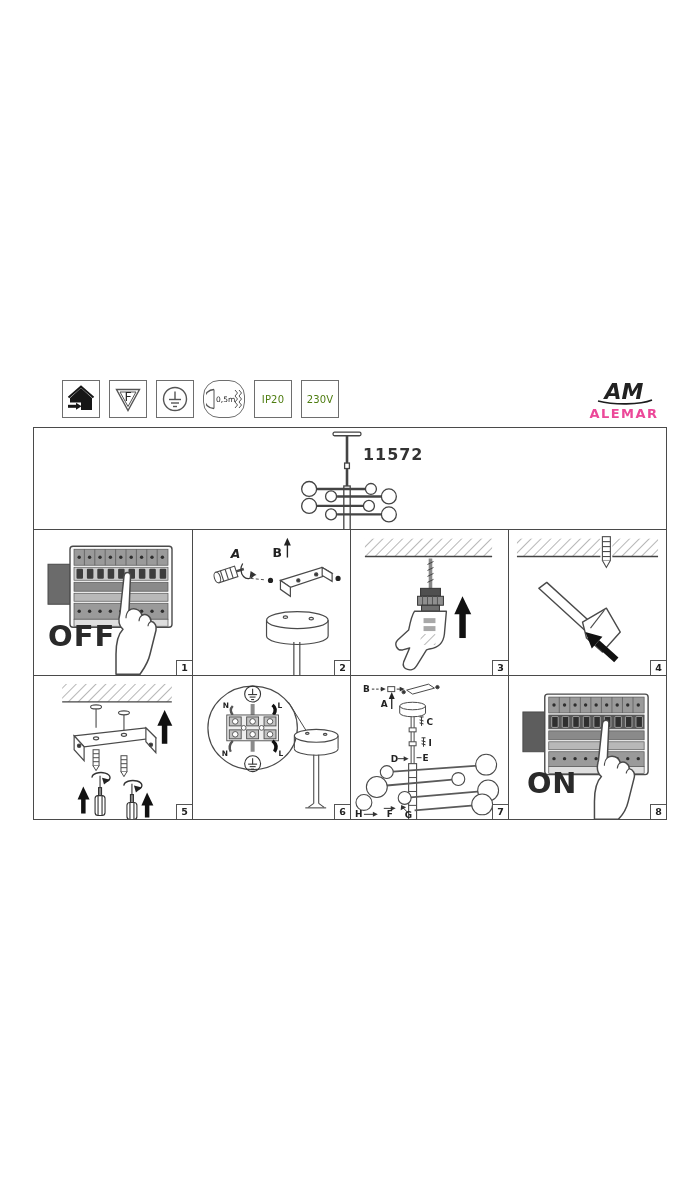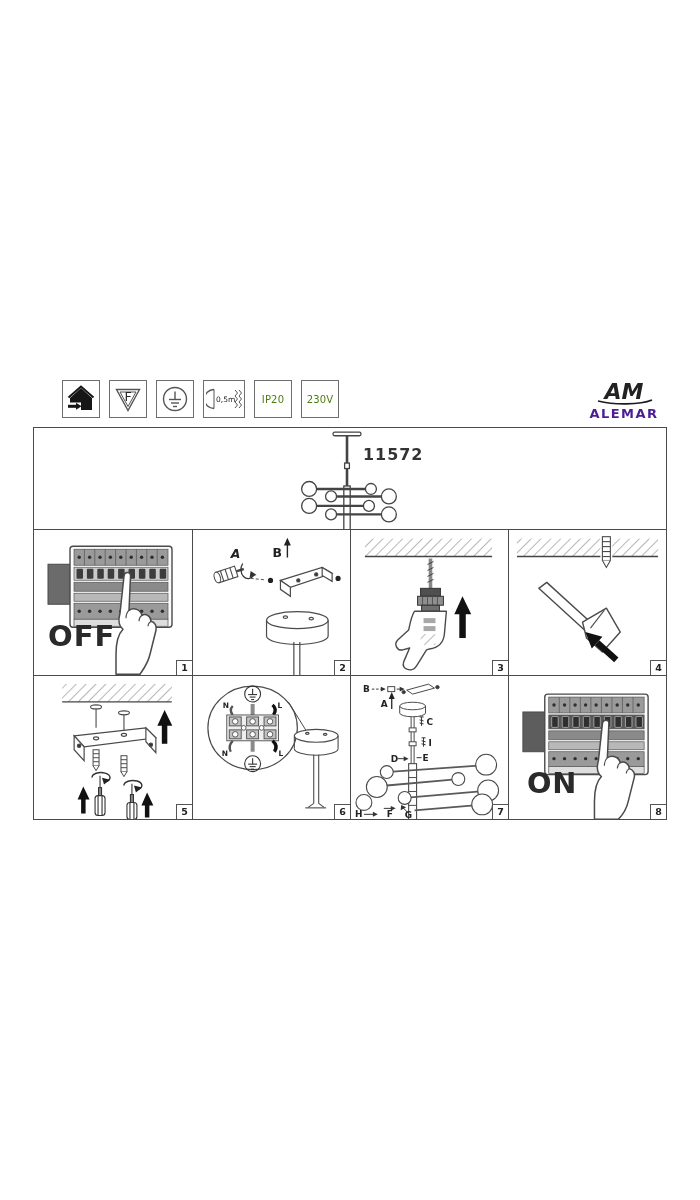--- a/index.html
+++ b/index.html
@@ -2,25 +2,25 @@
 <html><head>
 <meta charset="utf-8">
 <style>
   html,body{margin:0;padding:0;background:#fff;}
   .page{position:relative;width:700px;height:1200px;background:#ffffff;overflow:hidden;
         font-family:"DejaVu Sans",sans-serif;color:#222;}
   
   .cert-row{position:absolute;left:62px;top:380px;display:flex;gap:9px;align-items:center;}
   .cert{width:38px;height:38px;border:1.6px solid #6e6e6e;box-sizing:border-box;
         display:flex;align-items:center;justify-content:center;background:#fff;}
-  .cert.wide{width:42px;}
+  .cert.wide{width:42px;border-radius:16px;}
   .cert-text{font-size:10px;color:#4d7c0f;letter-spacing:0.2px;}
   
   .logo{position:absolute;right:36px;top:380px;width:80px;text-align:center;}
-  .logo-name{font-size:13px;font-weight:bold;letter-spacing:1.5px;color:#4c1d95;margin-top:-4px;}
+  .logo-name{font-size:13px;font-weight:bold;letter-spacing:1.5px;color:#ec4899;margin-top:-4px;}
   
   .sheet{position:absolute;left:33px;top:427px;width:634px;height:393px;
          border:1.6px solid #4a4a4a;box-sizing:border-box;display:flex;flex-direction:column;background:#fff;font-weight:bold;}
   .hero{height:101px;border-bottom:1.6px solid #4a4a4a;position:relative;flex:0 0 auto;}
   .hero svg{position:absolute;inset:0;width:100%;height:100%;display:block;}
   .grid{flex:1;display:grid;grid-template-columns:repeat(4,1fr);grid-template-rows:1fr 1fr;}
   .cell{position:relative;border-left:1.6px solid #4a4a4a;border-top:1.6px solid #4a4a4a;box-sizing:border-box;background:#fff;}
   .cell:nth-child(4n+1){border-left:none;}
   .cell:nth-child(-n+4){border-top:none;}
   .cell svg.art{position:absolute;inset:0;width:100%;height:100%;display:block;}

